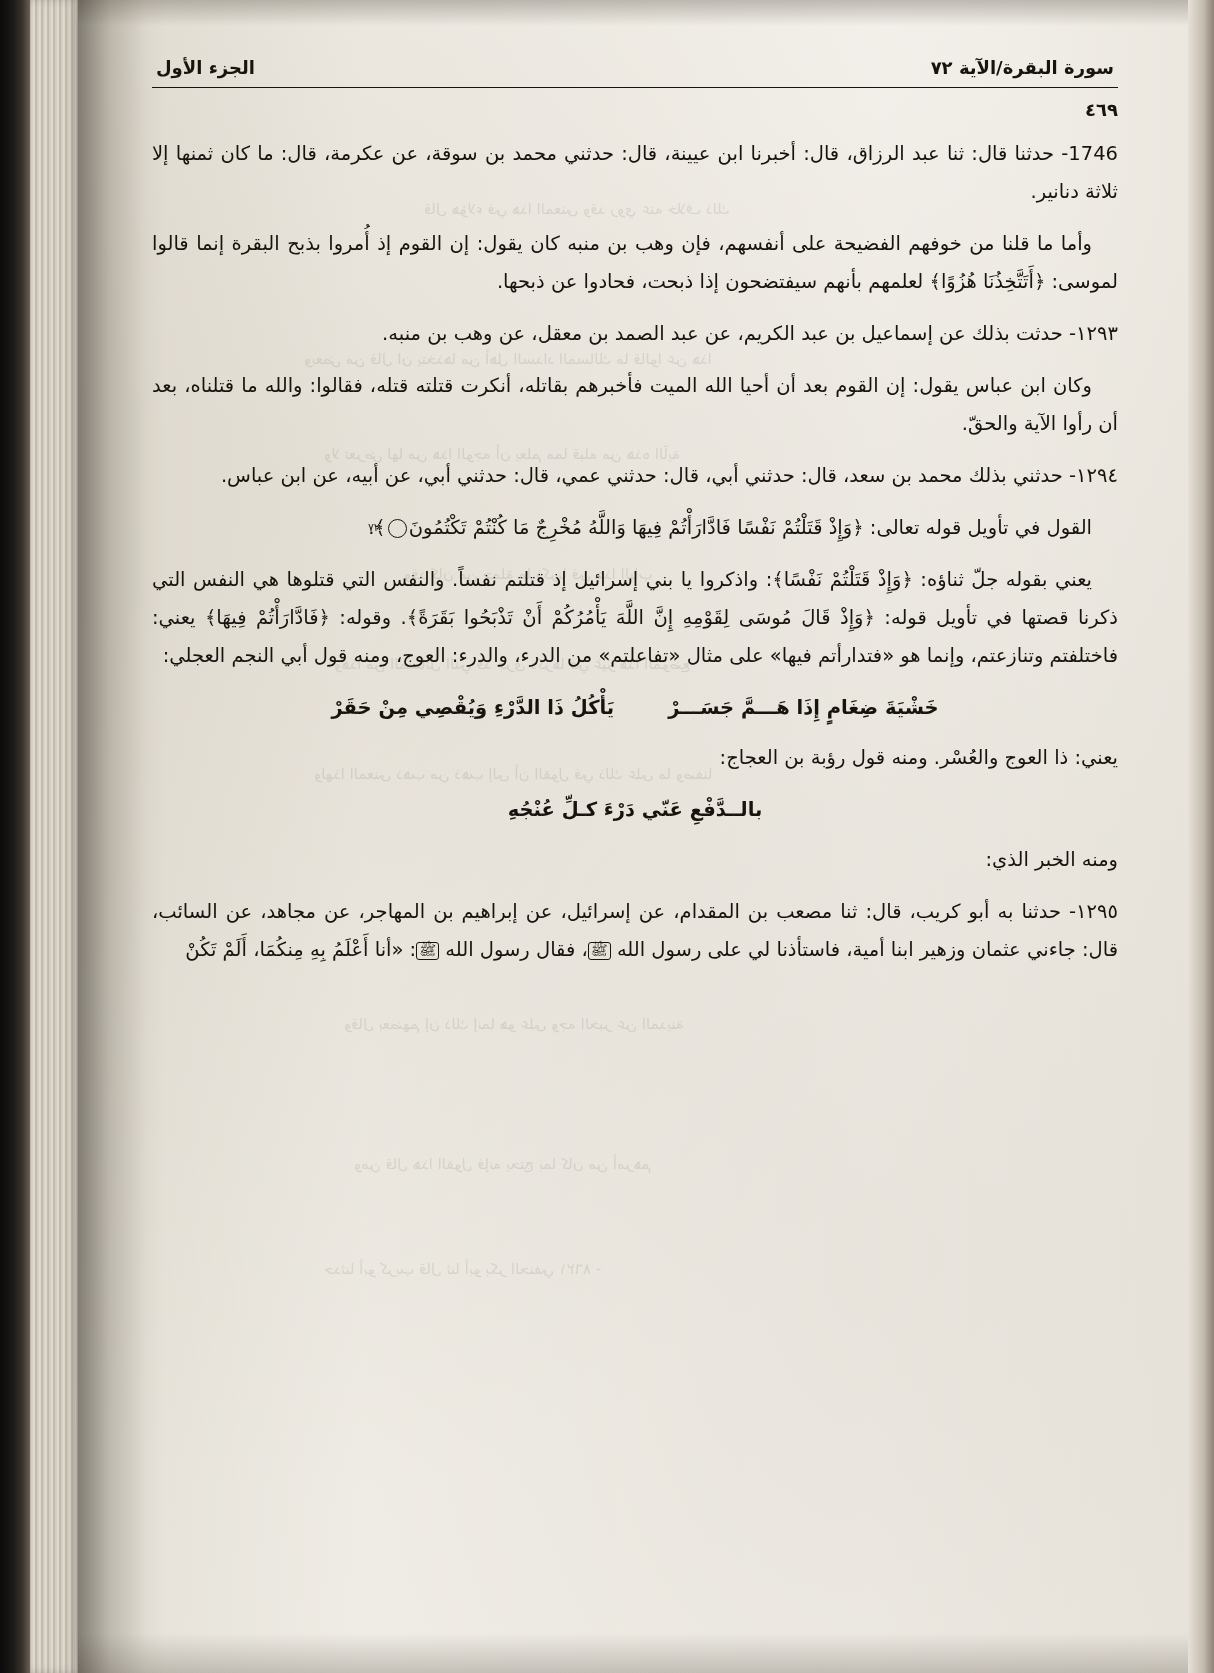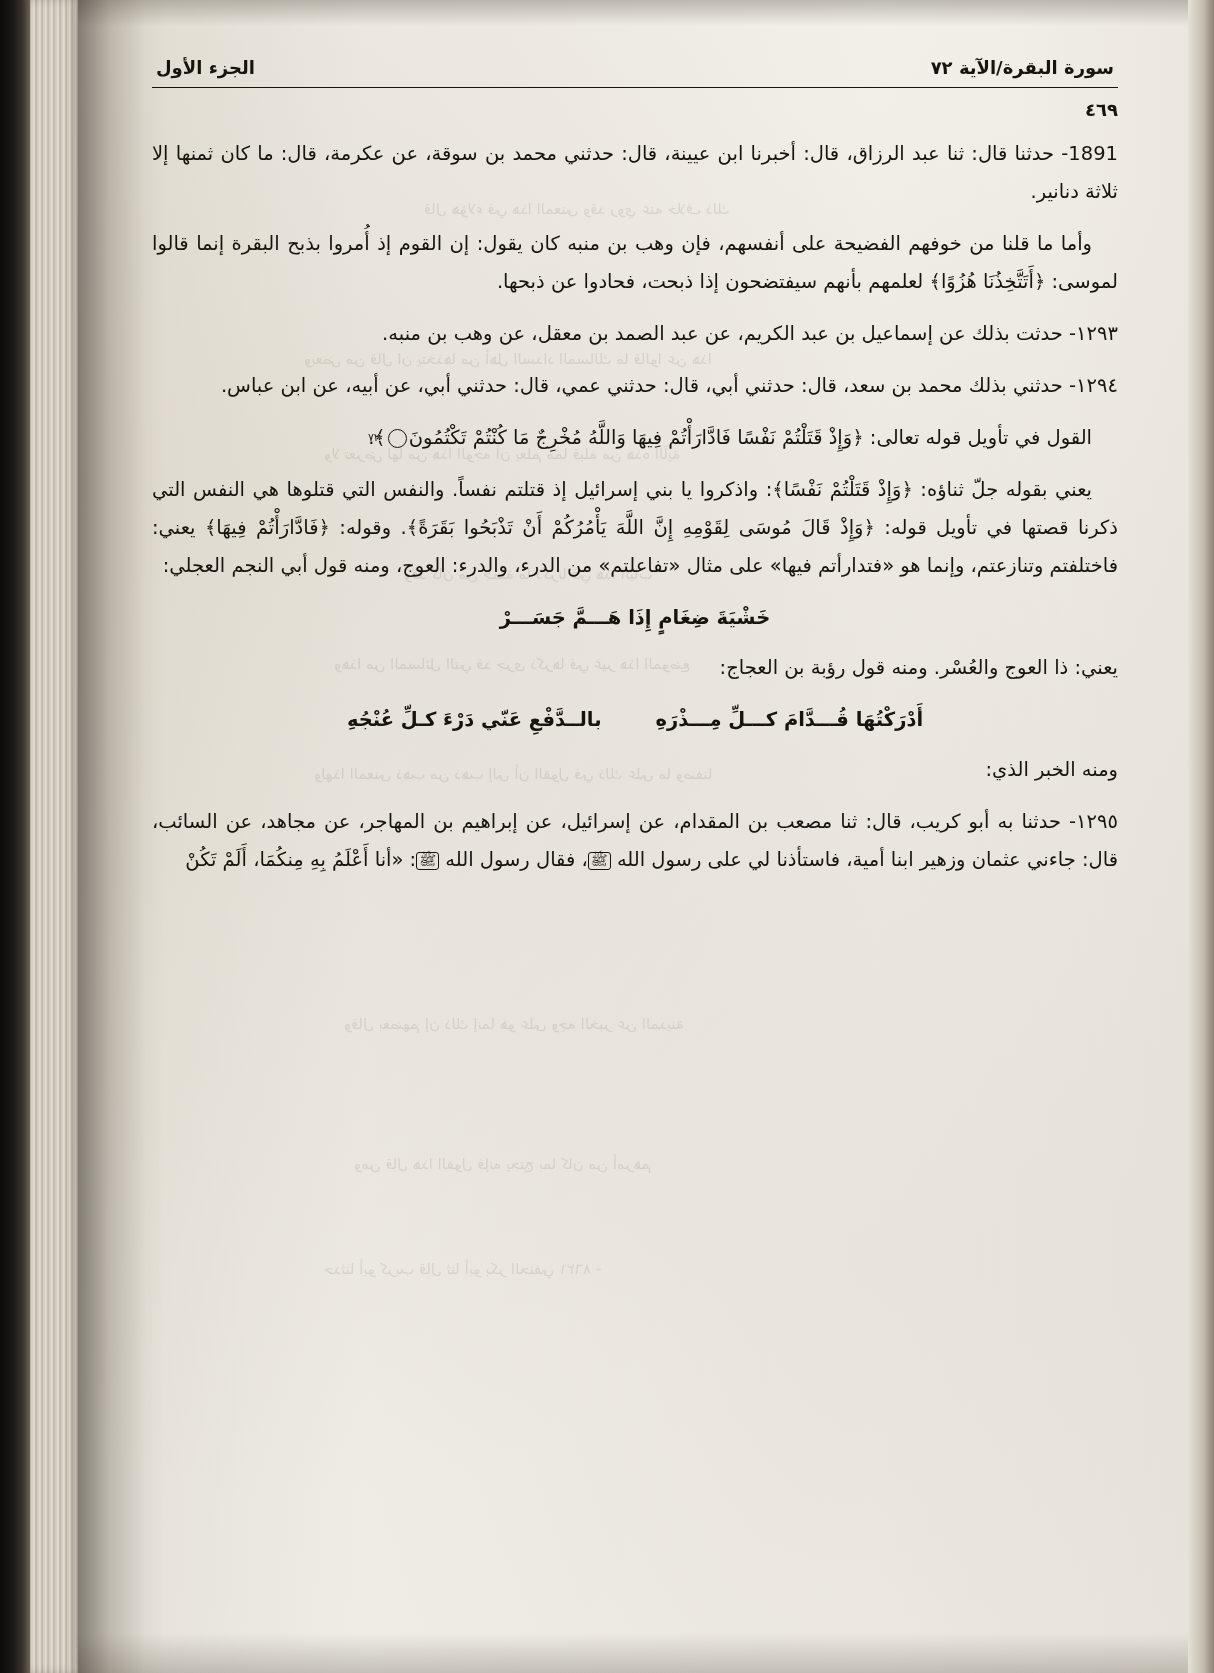--- a/index.html
+++ b/index.html
@@ -194,47 +194,48 @@
 
   <div class="content">
 
     <div class="header-row">
       <span class="header-right">سورة البقرة/الآية ٧٢</span>
       <span class="header-left">الجزء الأول</span>
     </div>
     <hr class="rule">
     <div class="folio">٤٦٩</div>
 
-    <p class="para">1891- حدثنا قال: ثنا عبد الرزاق، قال: أخبرنا ابن عيينة، قال: حدثني محمد بن سوقة، عن عكرمة، قال: ما كان ثمنها إلا ثلاثة دنانير.</p>
+    <p class="para">1746- حدثنا قال: ثنا عبد الرزاق، قال: أخبرنا ابن عيينة، قال: حدثني محمد بن سوقة، عن عكرمة، قال: ما كان ثمنها إلا ثلاثة دنانير.</p>
 
     <p class="para indent">
       <span>وأما ما قلنا من خوفهم الفضيحة على أنفسهم، فإن وهب بن منبه كان يقول: إن القوم إذ أُمروا بذبح البقرة إنما قالوا لموسى: </span><span class="quran">﴿أَتَتَّخِذُنَا هُزُوًا﴾</span><span> لعلمهم بأنهم سيفتضحون إذا ذبحت، فحادوا عن ذبحها.</span>
     </p>
 
     <p class="para">١٢٩٣- حدثت بذلك عن إسماعيل بن عبد الكريم، عن عبد الصمد بن معقل، عن وهب بن منبه.</p>
 
+    <p class="para indent">وكان ابن عباس يقول: إن القوم بعد أن أحيا الله الميت فأخبرهم بقاتله، أنكرت قتلته قتله، فقالوا: والله ما قتلناه، بعد أن رأوا الآية والحقّ.</p>
 
     <p class="para">١٢٩٤- حدثني بذلك محمد بن سعد، قال: حدثني أبي، قال: حدثني عمي، قال: حدثني أبي، عن أبيه، عن ابن عباس.</p>
 
     <p class="para indent">
       <span>القول في تأويل قوله تعالى: </span><span class="quran">﴿وَإِذْ قَتَلْتُمْ نَفْسًا فَادَّارَأْتُمْ فِيهَا وَاللَّهُ مُخْرِجٌ مَا كُنْتُمْ تَكْتُمُونَ</span><span class="ayah-num">٧٢</span><span class="quran">﴾.</span>
     </p>
 
     <p class="para indent">
       <span>يعني بقوله جلّ ثناؤه: </span><span class="quran">﴿وَإِذْ قَتَلْتُمْ نَفْسًا﴾</span><span>: واذكروا يا بني إسرائيل إذ قتلتم نفساً. والنفس التي قتلوها هي النفس التي ذكرنا قصتها في تأويل قوله: </span><span class="quran">﴿وَإِذْ قَالَ مُوسَى لِقَوْمِهِ إِنَّ اللَّهَ يَأْمُرُكُمْ أَنْ تَذْبَحُوا بَقَرَةً﴾</span><span>. وقوله: </span><span class="quran">﴿فَادَّارَأْتُمْ فِيهَا﴾</span><span> يعني: فاختلفتم وتنازعتم، وإنما هو «فتدارأتم فيها» على مثال «تفاعلتم» من الدرء، والدرء: العوج، ومنه قول أبي النجم العجلي:</span>
     </p>
 
     <div class="verse">
       <span class="hemi">خَشْيَةَ ضِغَامٍ إِذَا هَـــمَّ جَسَـــرْ</span>
+      <span class="hemi">يَأْكُلُ ذَا الدَّرْءِ وَيُقْصِي مِنْ حَقَرْ</span>
     </div>
 
     <p class="para small-note">يعني: ذا العوج والعُسْر. ومنه قول رؤبة بن العجاج:</p>
 
     <div class="verse">
-      <span class="hemi">أَدْرَكْتُهَا قُـــدَّامَ كـــلِّ مِـــذْرَهِ</span>
       <span class="hemi">بالــدَّفْعِ عَنّي دَرْءَ كـلِّ عُنْجُهِ</span>
     </div>
 
     <p class="para small-note">ومنه الخبر الذي:</p>
 
     <p class="para">
       <span>١٢٩٥- حدثنا به أبو كريب، قال: ثنا مصعب بن المقدام، عن إسرائيل، عن إبراهيم بن المهاجر، عن مجاهد، عن السائب، قال: جاءني عثمان وزهير ابنا أمية، فاستأذنا لي على رسول الله </span><span class="salla">ﷺ</span><span>، فقال رسول الله </span><span class="salla">ﷺ</span><span>: «أنا أَعْلَمُ بِهِ مِنكُمَا، أَلَمْ تَكُنْ</span>
     </p>
 
   </div>

